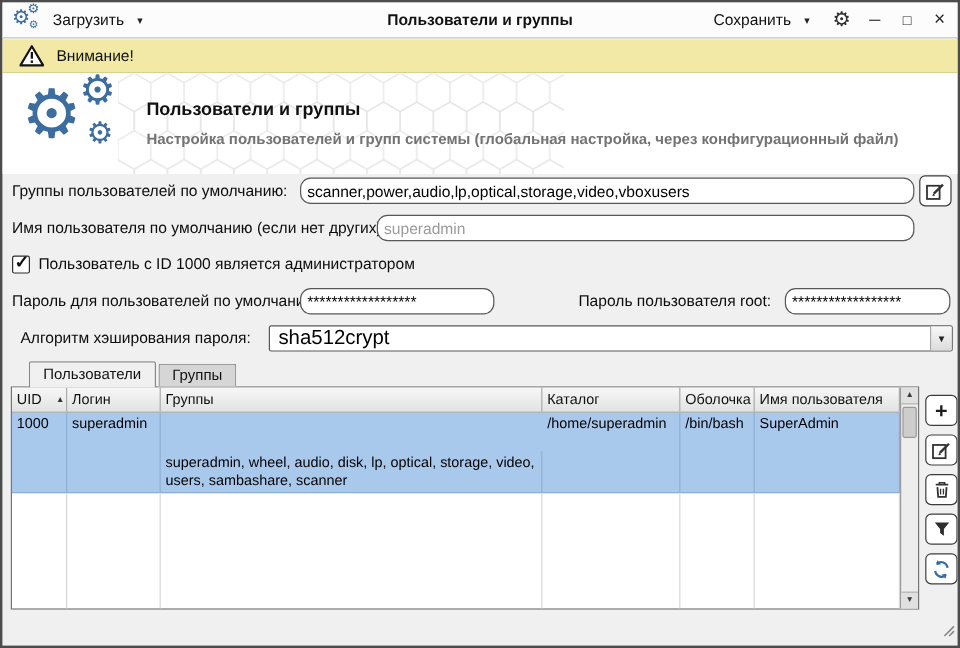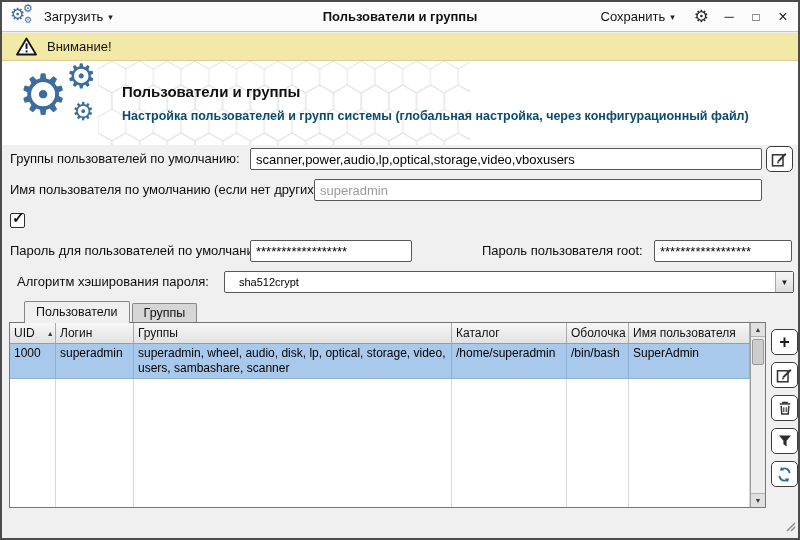--- a/index.html
+++ b/index.html
@@ -6,21 +6,21 @@
   html,body { width:800px; height:540px; font-family:"Liberation Sans", sans-serif; background:#fff; }
   .window { position:relative; width:800px; height:540px; border:2px solid #4c4c4c; background:#f0f0f0; overflow:hidden; }
 
   
   .titlebar { position:absolute; left:0; top:0; width:796px; height:30px; background:#fcfcfc;
               border-bottom:1px solid #c6c6c6; display:flex; align-items:center; padding:0 8px; }
   .applogo { position:relative; width:28px; height:24px; color:#3d6c9e; flex:0 0 auto; }
   .applogo .g1 { position:absolute; left:0; top:1px; font-size:17px; line-height:17px; }
   .applogo .g2 { position:absolute; left:13px; top:-2px; font-size:11px; line-height:11px; }
   .applogo .g3 { position:absolute; left:14px; top:11px; font-size:9px; line-height:9px; }
-  .menu-btn { display:flex; align-items:center; gap:5px; background:none; border:none; font:13px "Liberation Sans",sans-serif;
+  .menu-btn { display:flex; align-items:center; gap:11px; background:none; border:none; font:13px "Liberation Sans",sans-serif;
               color:#111; cursor:pointer; padding:4px 6px; }
   .menu-btn .dd { font-size:9px; color:#222; }
   .tb-title { position:absolute; left:0; right:0; text-align:center; font-size:13px; font-weight:bold; color:#111; pointer-events:none; }
   .tb-right { margin-left:auto; display:flex; align-items:center; gap:13px; z-index:2; }
   .tb-gear { font-size:17px; color:#2e2e2e; cursor:pointer; line-height:17px; }
   .wc { font-size:13px; color:#222; cursor:pointer; width:14px; text-align:center; }
   .wc.max { font-size:12px; }
   .wc.close { font-size:16px; }
 
   
@@ -29,33 +29,33 @@
   .warnbar .wtext { font-size:13px; color:#111; }
 
   
   .hero { position:absolute; left:0; top:59px; width:796px; height:84px; background:#fff; overflow:hidden; }
   .hexwrap { position:absolute; left:96px; top:0; width:372px; height:84px; }
   .herogears { position:absolute; left:16px; top:2px; width:96px; height:80px; color:#3d6c9e; }
   .herogears .g1 { position:absolute; left:0; top:4px; font-size:56px; line-height:56px; }
   .herogears .g2 { position:absolute; left:48px; top:-4px; font-size:34px; line-height:34px; }
   .herogears .g3 { position:absolute; left:54px; top:36px; font-size:25px; line-height:25px; }
   .hero-title { position:absolute; left:120px; top:22px; font-size:15px; font-weight:bold; color:#111; }
-  .hero-sub   { position:absolute; left:120px; top:48px; font-size:12.5px; font-weight:bold; color:#0c4a6e; width:660px; }
+  .hero-sub   { position:absolute; left:120px; top:48px; font-size:12.5px; font-weight:bold; color:#737373; width:660px; }
 
   
   .flabel { position:absolute; font-size:13px; color:#0d0d0d; line-height:22px; white-space:nowrap; }
   .tinput { position:absolute; height:22px; border:1px solid #585858; background:#fff; font:13px "Liberation Sans",sans-serif;
-            color:#000; padding:2px 5px; border-radius:2px; }
+            color:#000; padding:2px 5px; border-radius:9px; }
   .tinput::placeholder { color:#9b9b9b; opacity:1; }
   .cbox { position:absolute; left:8px; top:211px; width:15px; height:15px; border:1.6px solid #2d2d2d; background:#fff;
           border-radius:2px; cursor:pointer; }
   .cbox .mark { position:absolute; left:1px; top:-5px; font-size:15px; font-weight:bold; color:#111; }
   .combo { position:absolute; left:222px; top:269px; width:570px; height:22px; border:1px solid #585858; background:#fff;
            border-radius:2px; cursor:pointer; }
-  .combo .cval { position:absolute; left:14px; top:0; line-height:20px; font-size:11px; color:#000; }
+  .combo .cval { position:absolute; left:7px; top:0; line-height:20px; font-size:17px; color:#000; }
   .combo .cbtn { position:absolute; right:0; top:0; bottom:0; width:18px; background:linear-gradient(#f7f7f7,#dcdcdc);
                  border-left:1px solid #a9a9a9; display:flex; align-items:center; justify-content:center; font-size:8px; color:#222; }
 
   
   .sqbtn { position:absolute; width:27px; height:26px; background:#fff; border:1.6px solid #3c3c3c; border-radius:5px;
            display:flex; align-items:center; justify-content:center; cursor:pointer; }
   .sqbtn .plus { font-size:18px; font-weight:bold; color:#1d1d1d; line-height:16px; }
 
   
   .tabsrow { position:absolute; left:14px; top:299px; height:21px; display:flex; align-items:flex-end; gap:2px; z-index:3; }
@@ -70,21 +70,21 @@
   .tmain { flex:1; display:flex; flex-direction:column; min-width:0; }
   .thead { display:flex; height:21px; background:linear-gradient(#f7f7f7,#e2e2e2); border-bottom:1px solid #9c9c9c;
            font-size:12px; color:#111; flex:0 0 auto; }
   .th { display:flex; align-items:center; gap:12px; padding-left:4px; border-right:1px solid #ababab;
         white-space:nowrap; overflow:hidden; cursor:pointer; }
   .sort { font-size:7px; color:#333; }
   .c-uid{width:46px;} .c-login{width:78px;} .c-groups{width:318px;} .c-dir{width:115px;} .c-shell{width:62px;} .c-name{flex:1;}
   .trow { display:flex; background:#a9c9ec; font-size:12px; color:#000; flex:0 0 auto; cursor:pointer;
           border-bottom:1px solid #8fb0d3; }
   .td { padding:2px 4px; line-height:15px; border-right:1px solid #8fb0d3; white-space:nowrap; overflow:hidden; }
-  .td.wrap { white-space:normal; }
+  .td.wrap { white-space:normal;margin-top:32px; }
   .tfill { flex:1; display:flex; }
   .fc { border-right:1px solid #d8d8d8; }
   .vscroll { width:15px; flex:0 0 auto; border-left:1px solid #9c9c9c; background:#ededed; position:relative; }
   .sb-btn { position:absolute; left:0; right:0; height:14px; background:#e0e0e0; display:flex; align-items:center;
             justify-content:center; font-size:7px; color:#3a3a3a; cursor:pointer; }
   .sb-up { top:0; border-bottom:1px solid #b3b3b3; }
   .sb-down { bottom:0; border-top:1px solid #b3b3b3; }
   .sb-thumb { position:absolute; left:1px; right:1px; top:16px; height:26px; background:#cdcdcd; border:1px solid #999;
               border-radius:2px; cursor:grab; }
 
@@ -156,20 +156,21 @@
       <path d="M6 12.4 L6.6 10.1 L8.4 11.9 Z" fill="#333"></path>
     </svg>
   </button>
 
   <div class="flabel" style="left:8px; top:177px;">Имя пользователя по умолчанию (если нет других):</div>
   <input class="tinput" style="left: 312px; top: 177px; width: 448px;" placeholder="superadmin">
 
   <span class="cbox">
     <span class="mark">✓</span>
   </span>
+  <div class="flabel" style="left:30px; top:207px;">Пользователь с ID 1000 является администратором</div>
 
   <div class="flabel" style="left:8px; top:238px;">Пароль для пользователей по умолчанию:</div>
   <input class="tinput" style="left: 248px; top: 238px; width: 162px;" value="******************">
   <div class="flabel" style="left:480px; top:238px;">Пароль пользователя root:</div>
   <input class="tinput" style="left: 652px; top: 238px; width: 138px;" value="******************">
 
   <div class="flabel" style="left:15px; top:269px;">Алгоритм хэширования пароля:</div>
   <div class="combo">
     <span class="cval">sha512crypt</span>
     <span class="cbtn">

